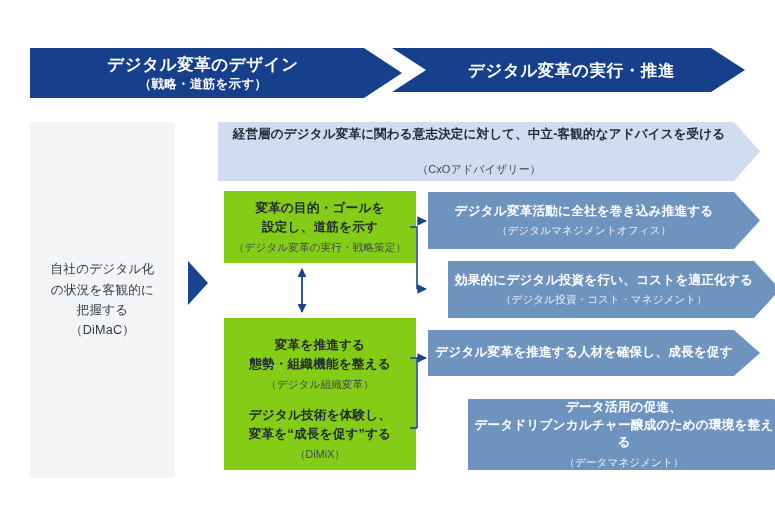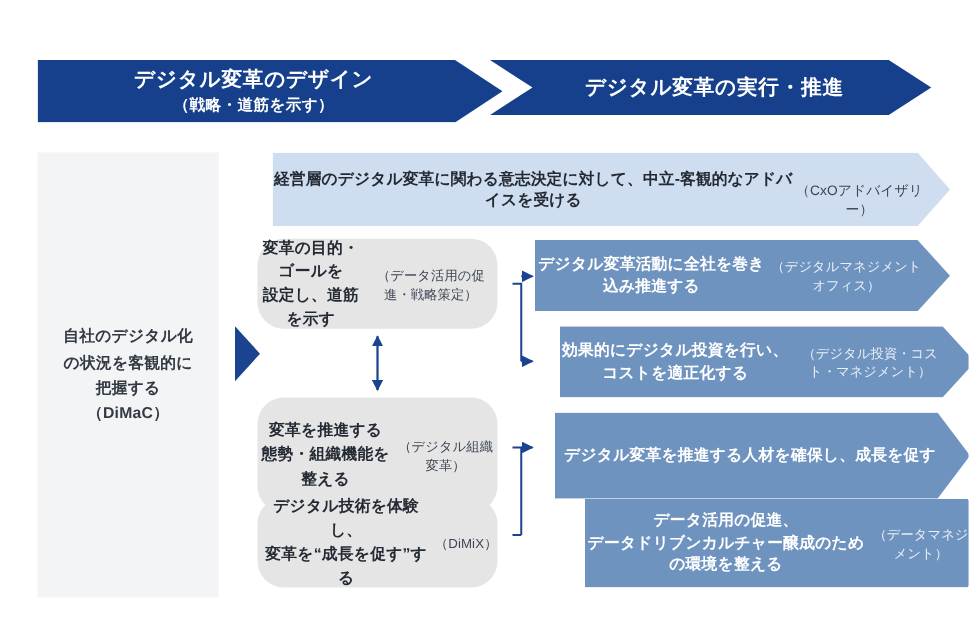--- a/index.html
+++ b/index.html
@@ -71,21 +71,21 @@
     height: 356px;
     background: #F3F4F6;
     display: flex;
     align-items: center;
     justify-content: center;
   }
   .gray-panel-text {
     text-align: center;
     color: #333A44;
     font-size: 12.6px;
-    font-weight: bold;
+    font-weight: normal;
     line-height: 1.62;
     letter-spacing: 0.2px;
     white-space: pre-line;
   }
 
   
   .tri-arrow {
     position: absolute;
     left: 188px;
     top: 261px;
@@ -94,21 +94,21 @@
     border-top: 22px solid transparent;
     border-bottom: 22px solid transparent;
     border-left: 20px solid #1B4490;
   }
 
   
   .box {
     position: absolute;
     box-sizing: border-box;
     display: flex;
-    flex-direction: row;
+    flex-direction: column;
     align-items: center;
     justify-content: center;
     text-align: center;
   }
   .box-main {
     font-weight: bold;
     white-space: pre-line;
   }
   .box-sub {
     white-space: pre-line;
@@ -133,24 +133,23 @@
   .adv-chevron .box-sub {
     color: #3D4652;
     font-size: 11px;
     line-height: 1.35;
     margin-top: 19px;
     letter-spacing: 0.1px;
   }
 
   
   .mid-box {
-    left: 206px;
+    left: 224px;
     width: 192px;
-    background: #e5e5e5;
-    border-radius: 21px;
+    background: #84cc16;
   }
   .mid-box .box-main {
     color: #242A33;
     font-size: 12.6px;
     line-height: 1.52;
     letter-spacing: 0.2px;
   }
   .mid-box .box-sub {
     color: #3D4652;
     font-size: 10.6px;
@@ -178,21 +177,21 @@
   }
   .right-chevron .box-sub {
     color: #EAF0F7;
     font-size: 10.6px;
     line-height: 1.4;
     margin-top: 3px;
     letter-spacing: 0.1px;
   }
   .right-chevron-1 { top: 192px; height: 57px; }
   .right-chevron-2 { top: 261px; height: 57px; margin-left: 20px; }
-  .right-chevron-3 { top: 330px; height: 69px; margin-left: 16px; }
+  .right-chevron-3 { top: 330px; height: 46px; }
   .right-chevron-4 { top: 399px; height: 71px; margin-left: 40px; }
 
   
   .connectors {
     position: absolute;
     left: 0;
     top: 0;
     width: 775px;
     height: 513px;
     pointer-events: none;
@@ -222,21 +221,21 @@
   <div class="tri-arrow"></div>
 
   <div class="box adv-chevron">
     <div class="box-main">経営層のデジタル変革に関わる意志決定に対して、中立-客観的なアドバイスを受ける</div>
     <div class="box-sub">（CxOアドバイザリー）</div>
   </div>
 
   <div class="box mid-box mid-box-1">
     <div class="box-main">変革の目的・ゴールを
 設定し、道筋を示す</div>
-    <div class="box-sub">（データ活用の促進・戦略策定）</div>
+    <div class="box-sub">（デジタル変革の実行・戦略策定）</div>
   </div>
 
   <div class="box mid-box mid-box-2">
     <div class="box-main">変革を推進する
 態勢・組織機能を整える</div>
     <div class="box-sub">（デジタル組織変革）</div>
   </div>
 
   <div class="box mid-box mid-box-3">
     <div class="box-main">デジタル技術を体験し、

